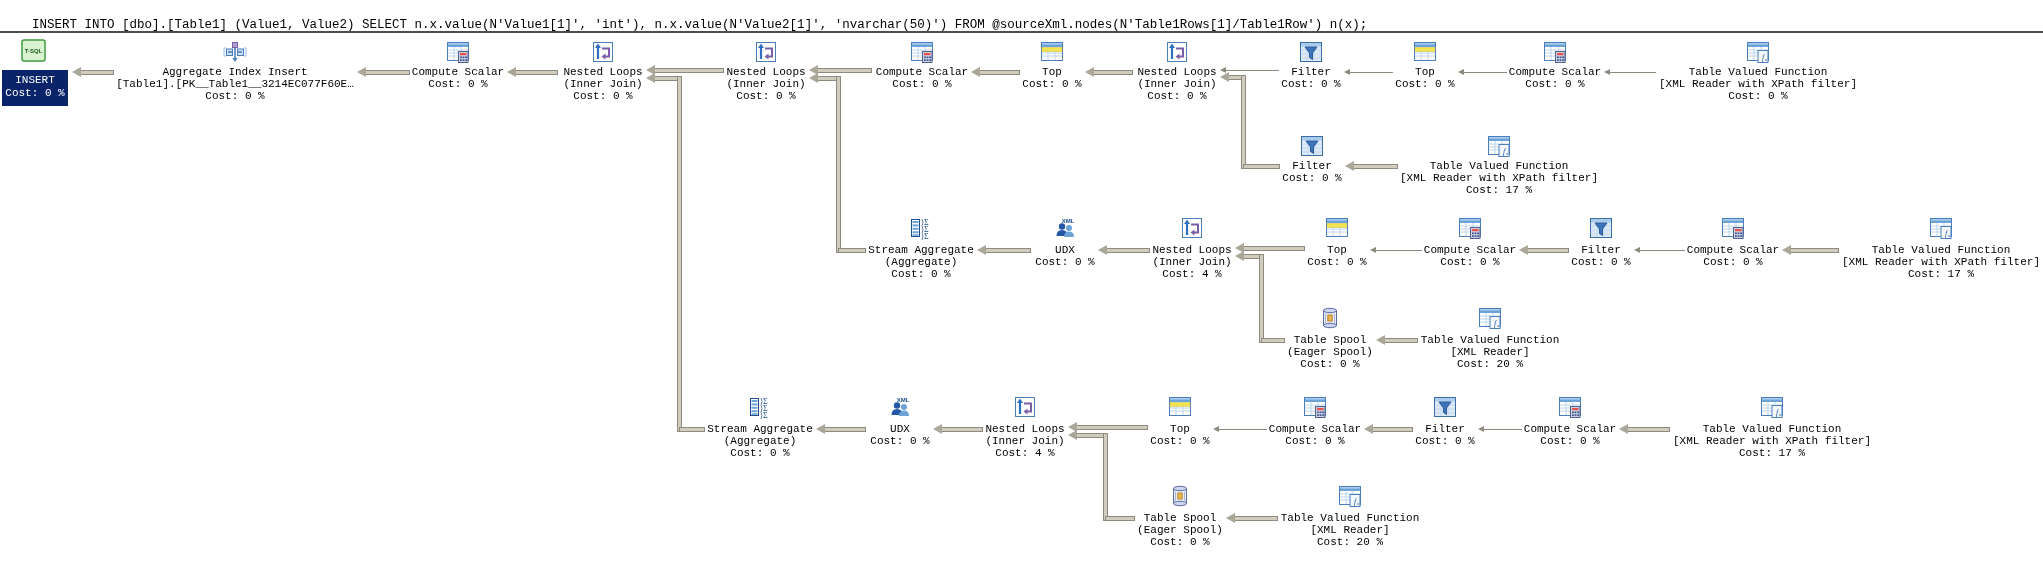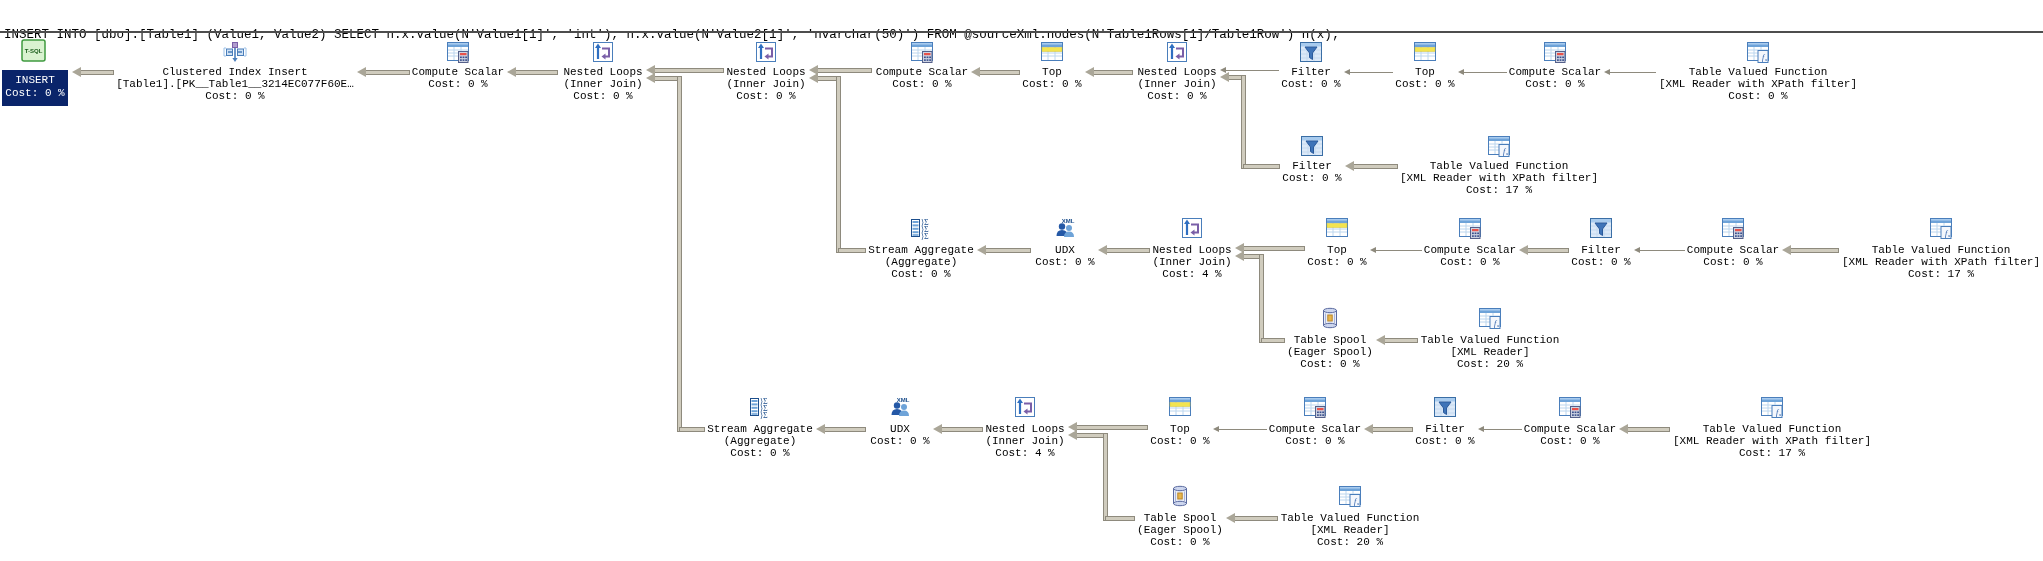--- a/index.html
+++ b/index.html
@@ -1,20 +1,20 @@
 <!DOCTYPE html>
 <html><head>
 <meta charset="utf-8">
 <style>
   html,body{margin:0;padding:0;background:#fff;}
   .canvas{position:relative;width:2043px;height:561px;background:#ffffff;overflow:hidden;
           font-family:"Liberation Mono","DejaVu Sans Mono",monospace;color:#000;}
   .hdr{position:absolute;left:4px;white-space:pre;font-size:12.5px;line-height:14px;}
   .hdr1{top:2px;}
-  .hdr2{top:28px;}
+  .hdr2{top:18px;margin-left:28px;}
   .sep{position:absolute;left:0;top:31px;width:100%;height:2px;background:#4d4d4d;}
   .node-icon{position:absolute;width:24px;height:24px;}
   .node-icon svg{display:block;}
   .lbl{position:absolute;width:460px;text-align:center;font-size:11px;line-height:12px;
        white-space:pre;pointer-events:none;}
   .seg-h{position:absolute;height:5px;background:#d0ccbe;border:1px solid #8e8a7d;box-sizing:border-box;}
   .seg-v{position:absolute;width:5px;background:#d0ccbe;border:1px solid #8e8a7d;box-sizing:border-box;}
   .seg-h.thin{height:1px;background:#8e8a7d;border:none;}
   .head{position:absolute;width:0;height:0;border-top:5px solid transparent;border-bottom:5px solid transparent;border-right:9px solid #aaa698;}
   .head.thin{border-top:3px solid transparent;border-bottom:3px solid transparent;border-right:6px solid #8e8a7d;}
@@ -119,21 +119,21 @@
         <svg width="24" height="24" viewBox="0 0 24 24">
           <path d="M3 8 h-2 v8 h2 M21 8 h2 v8 h-2" fill="none" stroke="#9cc1e8"></path>
           <rect x="3.5" y="9" width="6" height="6.5" fill="#cfe2f5" stroke="#4a7ebb"></rect>
           <rect x="14.5" y="9" width="6" height="6.5" fill="#cfe2f5" stroke="#4a7ebb"></rect>
           <rect x="9.5" y="2.5" width="5" height="5" fill="#b09ccd" stroke="#7a5fa8"></rect>
           <line x1="12" y1="8" x2="12" y2="19" stroke="#4a7ebb" stroke-width="1.6"></line>
           <path d="M12 22 l-2.6-4 h5.2 Z" fill="#4a7ebb"></path>
           <path d="M9.5 12 H5 M19 12 h-4.5" stroke="#4a7ebb" stroke-width="1.4"></path>
         </svg>
       </div>
-      <div class="lbl" style="left: 5px; top: 66px;">Clustered Index Insert</div>
+      <div class="lbl" style="left: 5px; top: 66px;">Aggregate Index Insert</div>
       <div class="lbl" style="left: 5px; top: 78px;">[Table1].[PK__Table1__3214EC077F60E…</div>
       <div class="lbl" style="left: 5px; top: 90px;">Cost: 0 %</div>
       <div class="node-icon" style="left: 446px; top: 40px;">
         <svg width="24" height="24" viewBox="0 0 24 24">
           <rect x="1.5" y="2.5" width="21" height="18" fill="#fff" stroke="#4a7ebb"></rect>
           <rect x="2" y="3" width="20" height="4" fill="#6ea3d8"></rect>
           <rect x="2" y="3" width="20" height="1.6" fill="#a8cbee"></rect>
           <g stroke="#bcd6ee" stroke-width="1">
             <line x1="2" y1="10" x2="22" y2="10"></line>
             <line x1="2" y1="13" x2="22" y2="13"></line>

